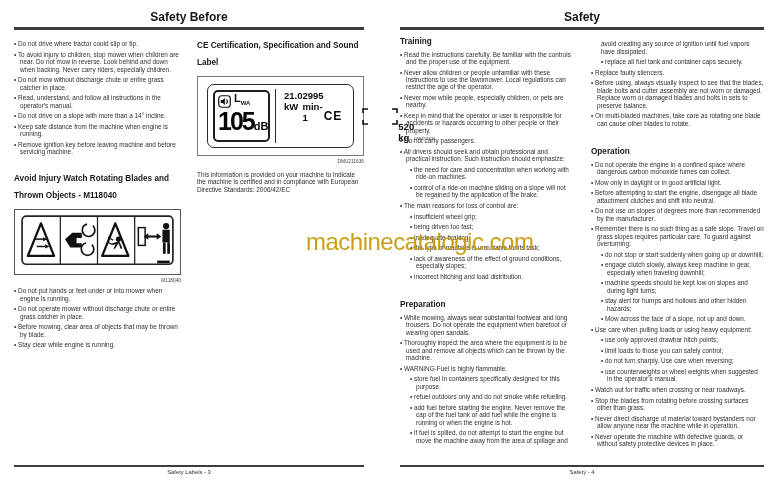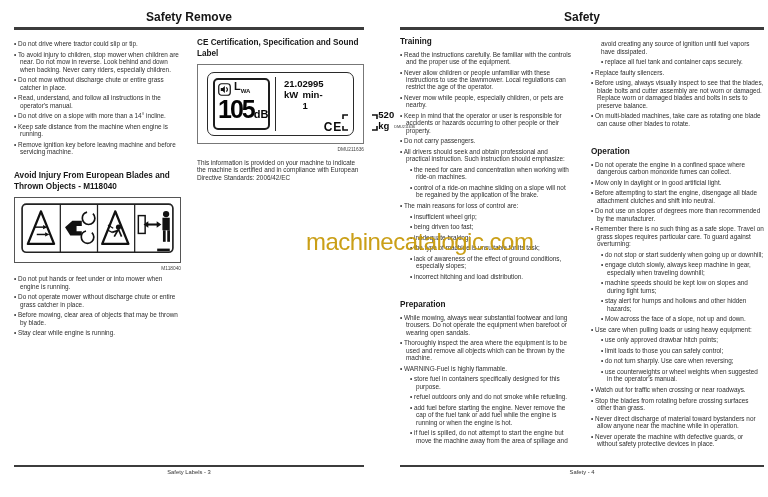--- a/index.html
+++ b/index.html
@@ -17,66 +17,66 @@
   .col { position:absolute; top:37px; font-size:6.4px; line-height:7.4px; }
   .pl-col1 { left:0; width:167px; }
   .pl-col2 { left:183px; width:167px; }
   .pr-col1 { left:0; width:172px; }
   .pr-col2 { left:191px; width:173px; }
   .li-b { margin-top:3.2px; padding-left:6px; text-indent:-6px; }
   .li-s { margin-top:3.2px; margin-left:10px; padding-left:6px; text-indent:-6px; }
   .li-p { margin-top:3.2px; margin-left:10px; }
   .li-h { font-size:8.2px; font-weight:bold; color:#181818; margin:20px 0 4.5px 0; line-height:9px; }
   .li-h:first-child { margin-top:0; }
-  .sec-h2 { font-size:8.2px; font-weight:bold; color:#181818; line-height:11px; margin:14px 0 5px 0; }
+  .sec-h2 { font-size:8.2px; font-weight:bold; color:#181818; line-height:17px; margin:14px 0 5px 0; }
   .sec-h2.first { margin-top:0; }
   
   .m-frame { margin-top:5px; border:1px solid #555; background:#fff; padding:4px 5px; }
   .m-frame svg { display:block; width:100%; height:auto; }
   .img-caption { text-align:right; font-size:4.8px; color:#444; margin-top:1.5px; }
   
   .ce-frame { margin-top:5px; border:1px solid #777; background:#fff; padding:7px 9px; }
   .ce-label { border:1.5px solid #2a2a2a; border-radius:7px; display:flex; padding:4px; }
   .ce-leftwrap { width:64px; border-right:1.5px solid #2a2a2a; padding:1px 5px 1px 1px; }
   .ce-tile { border:2px solid #1d1d1d; border-radius:5px; padding:3px 2px 1px 3px; height:100%; }
   .ce-toprow { display:flex; align-items:center; gap:3px; }
   .lwa { font-size:11px; font-weight:bold; color:#111; }
   .lwa sub { font-size:6px; }
   .ce-105 { font-size:25px; font-weight:bold; color:#050505; letter-spacing:-2px; line-height:26px; white-space:nowrap; }
   .ce-105 .db { font-size:11px; letter-spacing:0; vertical-align:baseline; }
   .ce-right { flex:1; padding:1px 2px 0 8px; display:flex; justify-content:space-between; }
   .ce-val { font-size:9.5px; font-weight:bold; color:#0a0a0a; line-height:11px; }
-  .ce-mark-row { display:flex; align-items:flex-end; gap:0; }
+  .ce-mark-row { display:flex; align-items:center; gap:20px; }
   .ce-mark { font-size:12px; font-weight:bold; letter-spacing:1px; color:#0a0a0a; }
   .ce-kg-row { display:flex; align-items:flex-end; justify-content:space-between; }
   .ce-code { font-size:3.8px; color:#333; }
   .ce-caption { text-align:right; font-size:4.8px; color:#444; margin-top:1.5px; }
   .ce-par { margin-top:6px; }
   
   .watermark { position:absolute; left:258px; top:228px; font-size:24px; font-weight:normal;
     letter-spacing:-0.5px; color:rgba(199,154,11,0.95); z-index:50; white-space:nowrap;margin-left:48px; }
 </style>
 </head>
 <body>
 
 <div class="page page-left">
-  <div class="page-title">Safety Remove</div>
+  <div class="page-title">Safety Before</div>
   <div class="head-rule"></div>
 
   <div class="col pl-col1">
     <div>
         <div class="li-b">• Do not drive where tractor could slip or tip.</div>
         <div class="li-b">• To avoid injury to children, stop mower when children are near. Do not mow in reverse. Look behind and down when backing. Never carry riders, especially children.</div>
         <div class="li-b">• Do not mow without discharge chute or entire grass catcher in place.</div>
         <div class="li-b">• Read, understand, and follow all instructions in the operator's manual.</div>
         <div class="li-b">• Do not drive on a slope with more than a 14° incline.</div>
         <div class="li-b">• Keep safe distance from the machine when engine is running.</div>
         <div class="li-b">• Remove ignition key before leaving machine and before servicing machine.</div>
       </div>
-    <div class="sec-h2">Avoid Injury From European Blades and Thrown Objects - M118040</div>
+    <div class="sec-h2">Avoid Injury Watch Rotating Blades and Thrown Objects - M118040</div>
     <div class="m-frame">
       <svg viewBox="0 0 148 54">
         <rect x="2" y="2" width="144" height="46" rx="4" fill="none" stroke="#222" stroke-width="1.6"></rect>
         <line x1="38.5" y1="2" x2="38.5" y2="48" stroke="#222" stroke-width="1.2"></line>
         <line x1="74" y1="2" x2="74" y2="48" stroke="#222" stroke-width="1.2"></line>
         <line x1="109.5" y1="2" x2="109.5" y2="48" stroke="#222" stroke-width="1.2"></line>
 
         <g>
           <polygon points="20,9 7.5,40 32.5,40" fill="none" stroke="#111" stroke-width="2.2" stroke-linejoin="round"></polygon>
           <line x1="14" y1="24" x2="22" y2="24" stroke="#111" stroke-width="1.4"></line>

